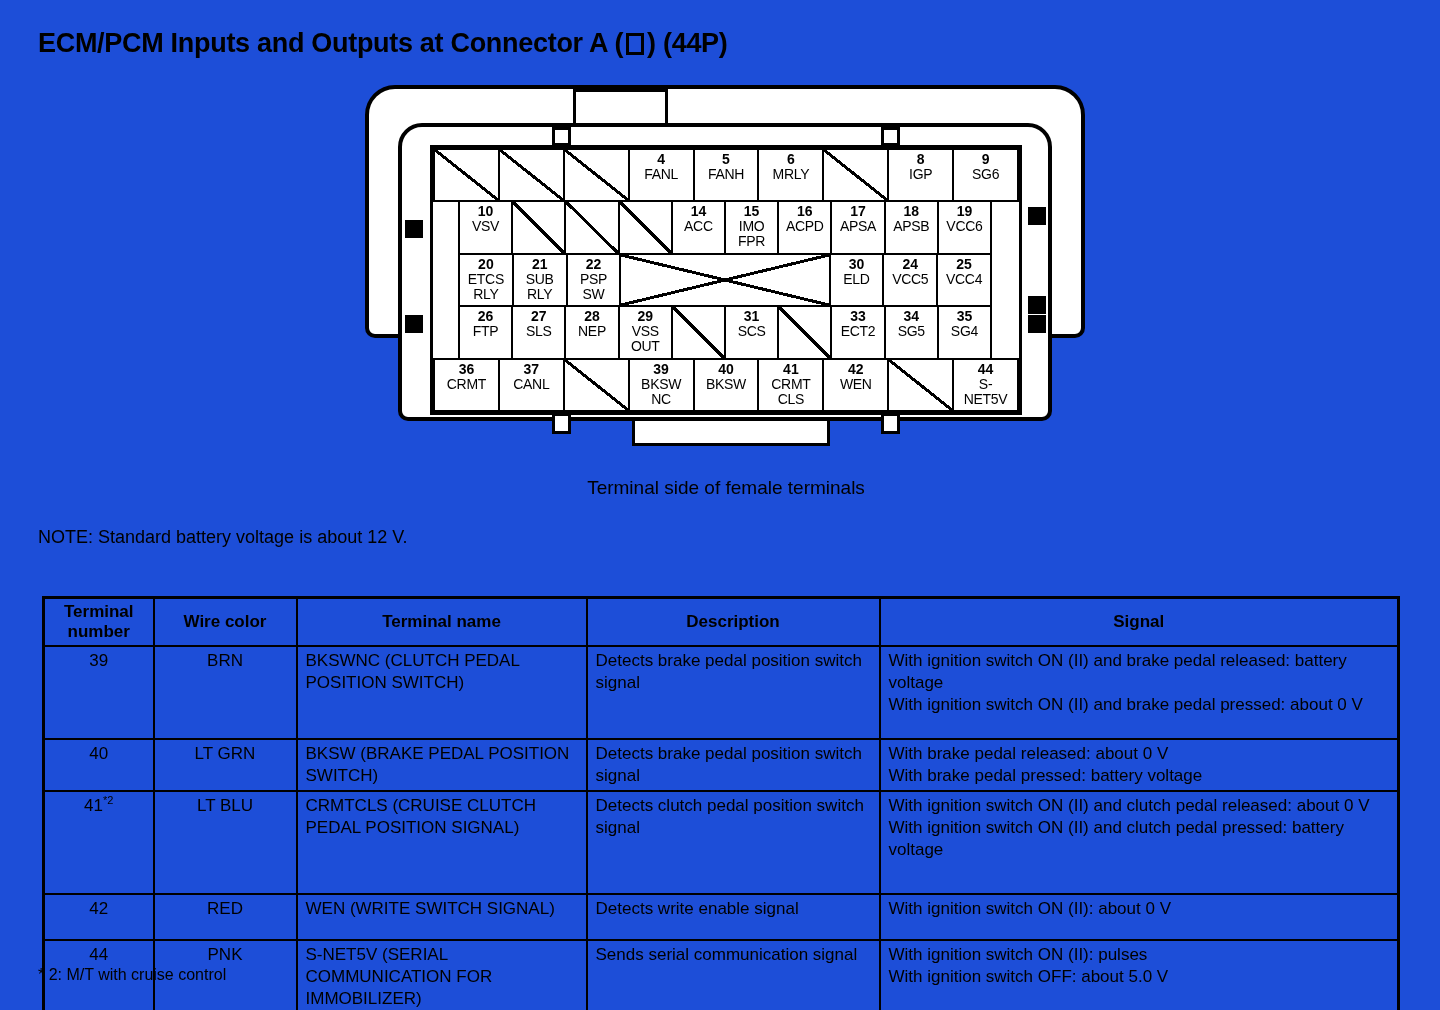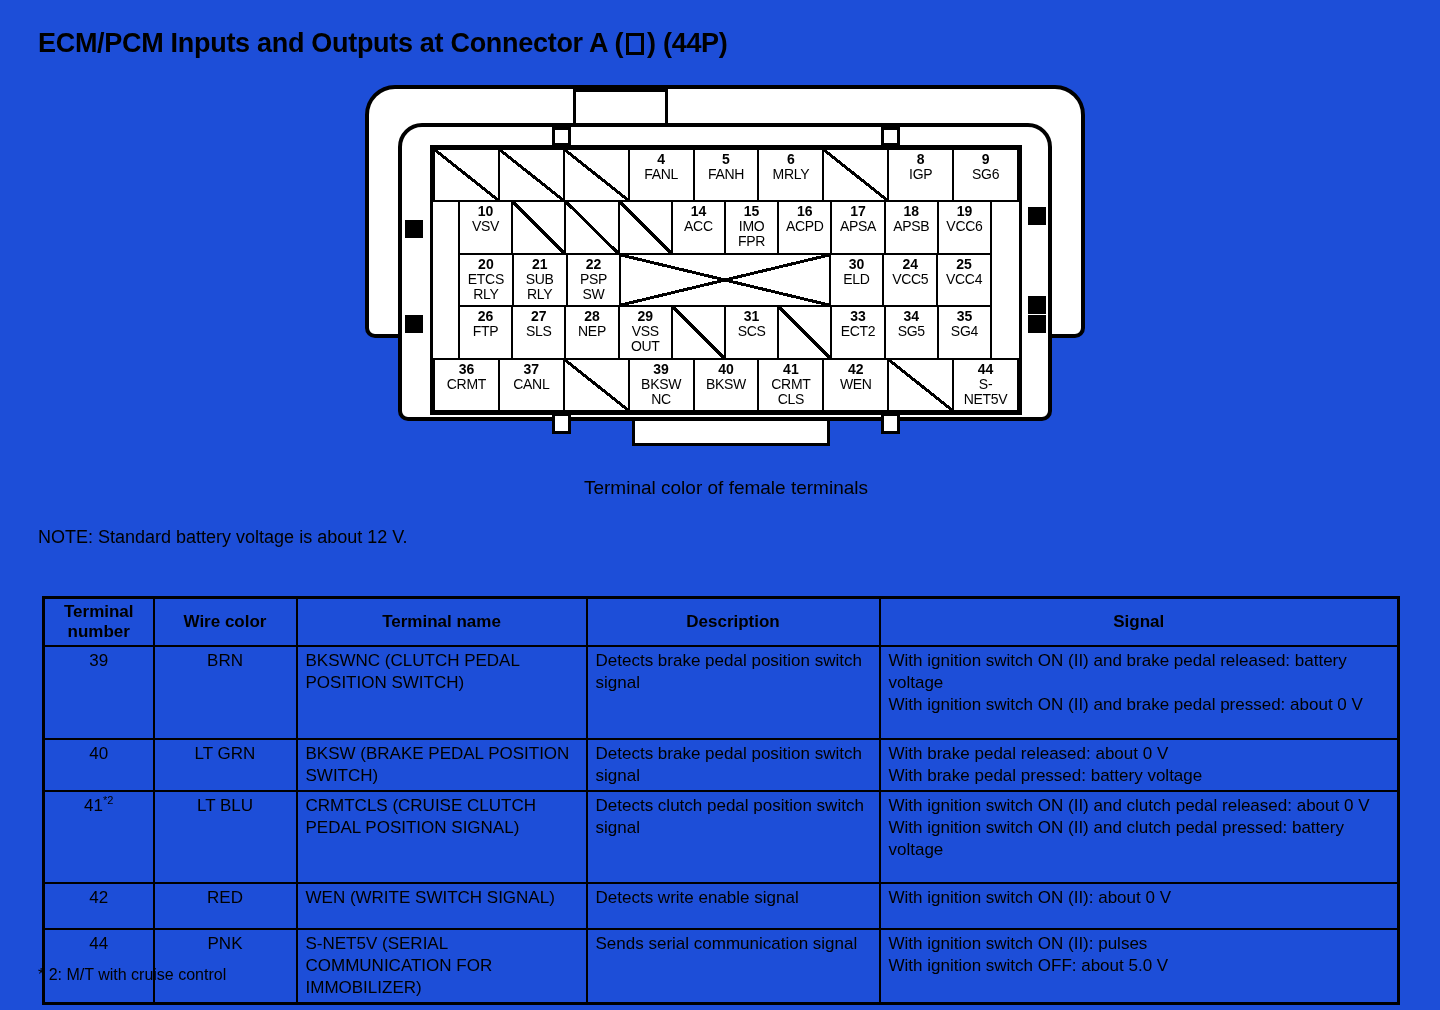--- a/index.html
+++ b/index.html
@@ -52,21 +52,21 @@
   col.c-num  { width:110px; }
   col.c-wire { width:143px; }
   col.c-name { width:290px; }
   col.c-desc { width:293px; }
   col.c-sig  { width:519px; }
   th { border:2px solid #000; font-size:17px; font-weight:bold; text-align:center; padding:3px 4px; line-height:20px; vertical-align:middle; }
   td { border:2px solid #000; font-size:17px; vertical-align:top; padding:3px 8px 3px 8px; line-height:22px; }
   td.center { text-align:center; padding-left:2px; padding-right:2px; }
   tbody tr:nth-child(1) td { height:93px; }
   tbody tr:nth-child(2) td { height:47px; }
-  tbody tr:nth-child(3) td { height:92px; }
+  tbody tr:nth-child(3) td { height:103px; }
   tbody tr:nth-child(4) td { height:46px; }
   tbody tr:nth-child(5) td { height:67px; }
   sup.mark { font-size:11px; vertical-align:super; line-height:0; }
 
   .footnote { position:absolute; left:38px; top:966px; font-size:16px; }
 </style>
 </head>
 <body>
 
 <div class="page">
@@ -247,21 +247,21 @@
   <div class="latch b1"></div>
   <div class="latch b2"></div>
   <div class="bottom-tab"></div>
 
   <div class="clip l1"></div>
   <div class="clip l2"></div>
   <div class="clip r1"></div>
   <div class="clip r2"></div>
   <div class="clip r3"></div>
 
-  <div class="caption">Terminal color of female terminals</div>
+  <div class="caption">Terminal side of female terminals</div>
 
   <div class="note">NOTE: Standard battery voltage is about 12 V.</div>
 
   <div class="tbl-wrap">
     <table>
       <colgroup>
         <col class="c-num">
           <col class="c-wire">
           <col class="c-name">
           <col class="c-desc">

